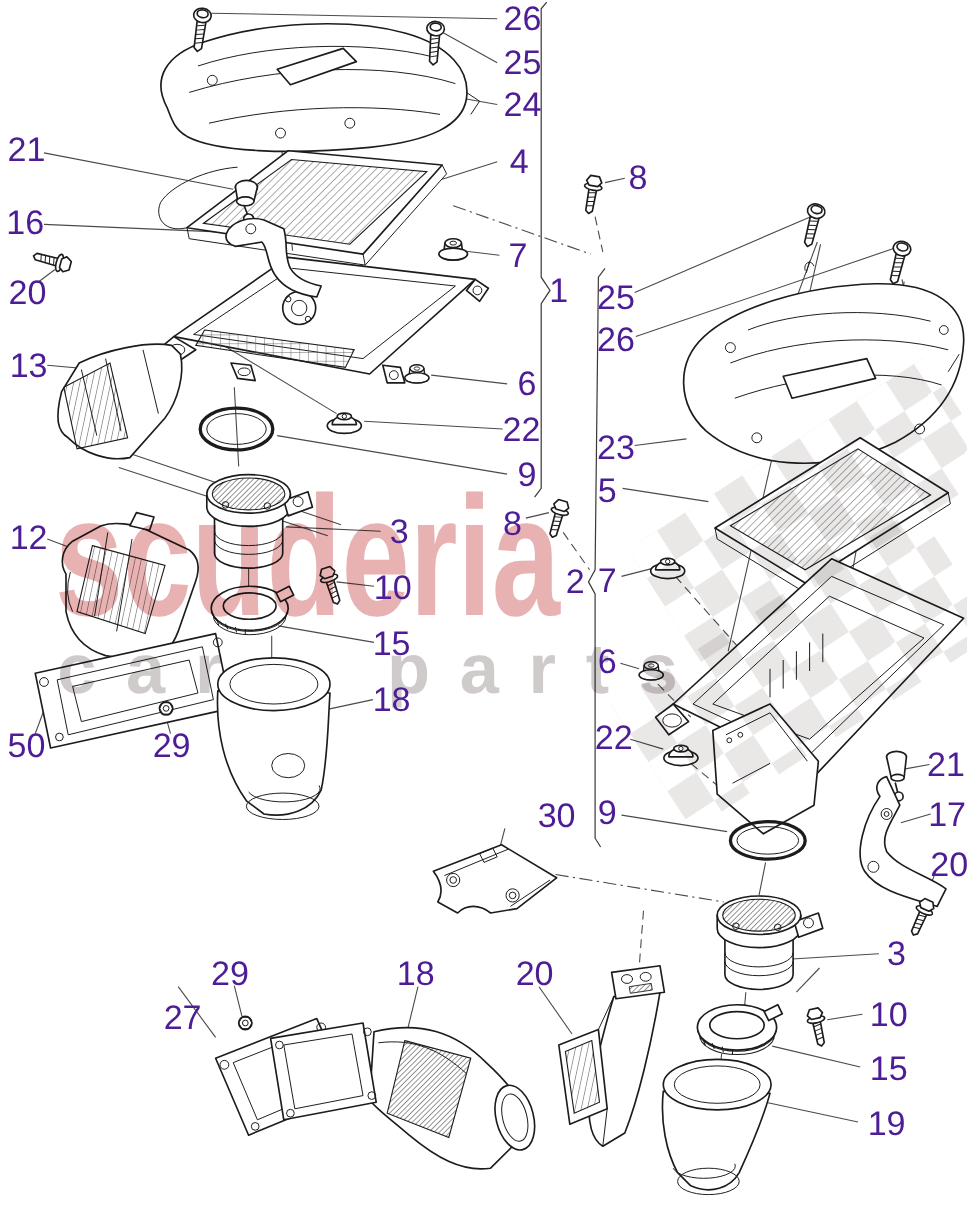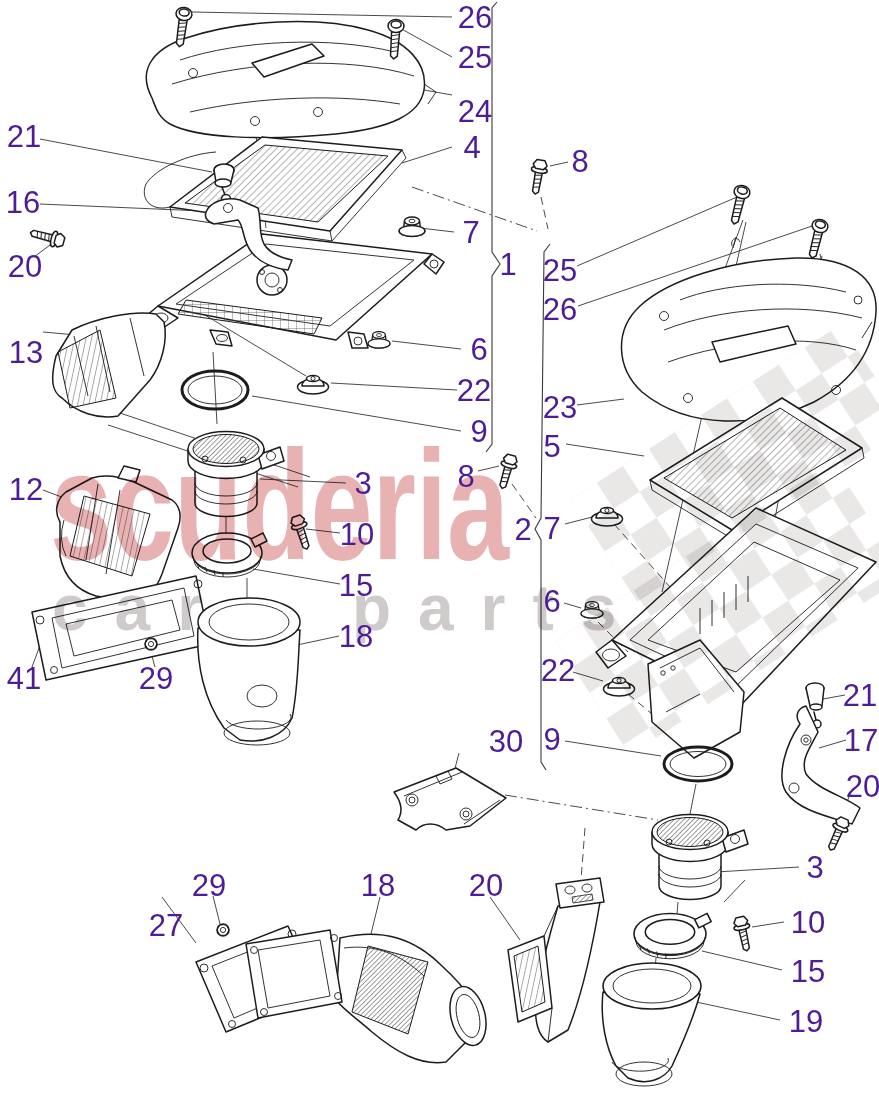--- a/index.html
+++ b/index.html
@@ -390,33 +390,33 @@
   </svg>
 
   <div class="checker" id="checker-band-1"></div>
   <div class="checker" id="checker-band-2"></div>
   <div class="wm-brand">scuderia</div>
   <div class="wm-sub">car parts</div>
 
   <div id="callout-layer">
       <div class="callout" style="left: 475px; top: 17px;">26</div>
       <div class="callout" style="left: 475px; top: 57px;">25</div>
-      <div class="callout" style="left: 475px; top: 95px; margin-top: 16px;">24</div>
+      <div class="callout" style="left: 475px; top: 95px;">24</div>
       <div class="callout" style="left: 472px; top: 147px;">4</div>
       <div class="callout" style="left: 471px; top: 232px;">7</div>
       <div class="callout" style="left: 508px; top: 264px;">1</div>
       <div class="callout" style="left: 479px; top: 349px;">6</div>
       <div class="callout" style="left: 474px; top: 390px;">22</div>
       <div class="callout" style="left: 479px; top: 431px;">9</div>
       <div class="callout" style="left: 24px; top: 136px;">21</div>
       <div class="callout" style="left: 23px; top: 202px;">16</div>
       <div class="callout" style="left: 25px; top: 266px;">20</div>
-      <div class="callout" style="left: 26px; top: 332px; margin-top: 20px;">13</div>
+      <div class="callout" style="left: 26px; top: 332px;">13</div>
       <div class="callout" style="left: 26px; top: 489px;">12</div>
-      <div class="callout" style="left: 24px; top: 678px;">41</div>
+      <div class="callout" style="left: 24px; top: 678px;">50</div>
       <div class="callout" style="left: 156px; top: 678px;">29</div>
       <div class="callout" style="left: 363px; top: 483px;">3</div>
       <div class="callout" style="left: 357px; top: 534px;">10</div>
       <div class="callout" style="left: 356px; top: 585px;">15</div>
       <div class="callout" style="left: 356px; top: 636px;">18</div>
       <div class="callout" style="left: 462px; top: 741px; margin-left: 44px;">30</div>
       <div class="callout" style="left: 155px; top: 925px; margin-left: 11px;">27</div>
       <div class="callout" style="left: 209px; top: 885px;">29</div>
       <div class="callout" style="left: 378px; top: 885px;">18</div>
       <div class="callout" style="left: 486px; top: 885px;">20</div>

